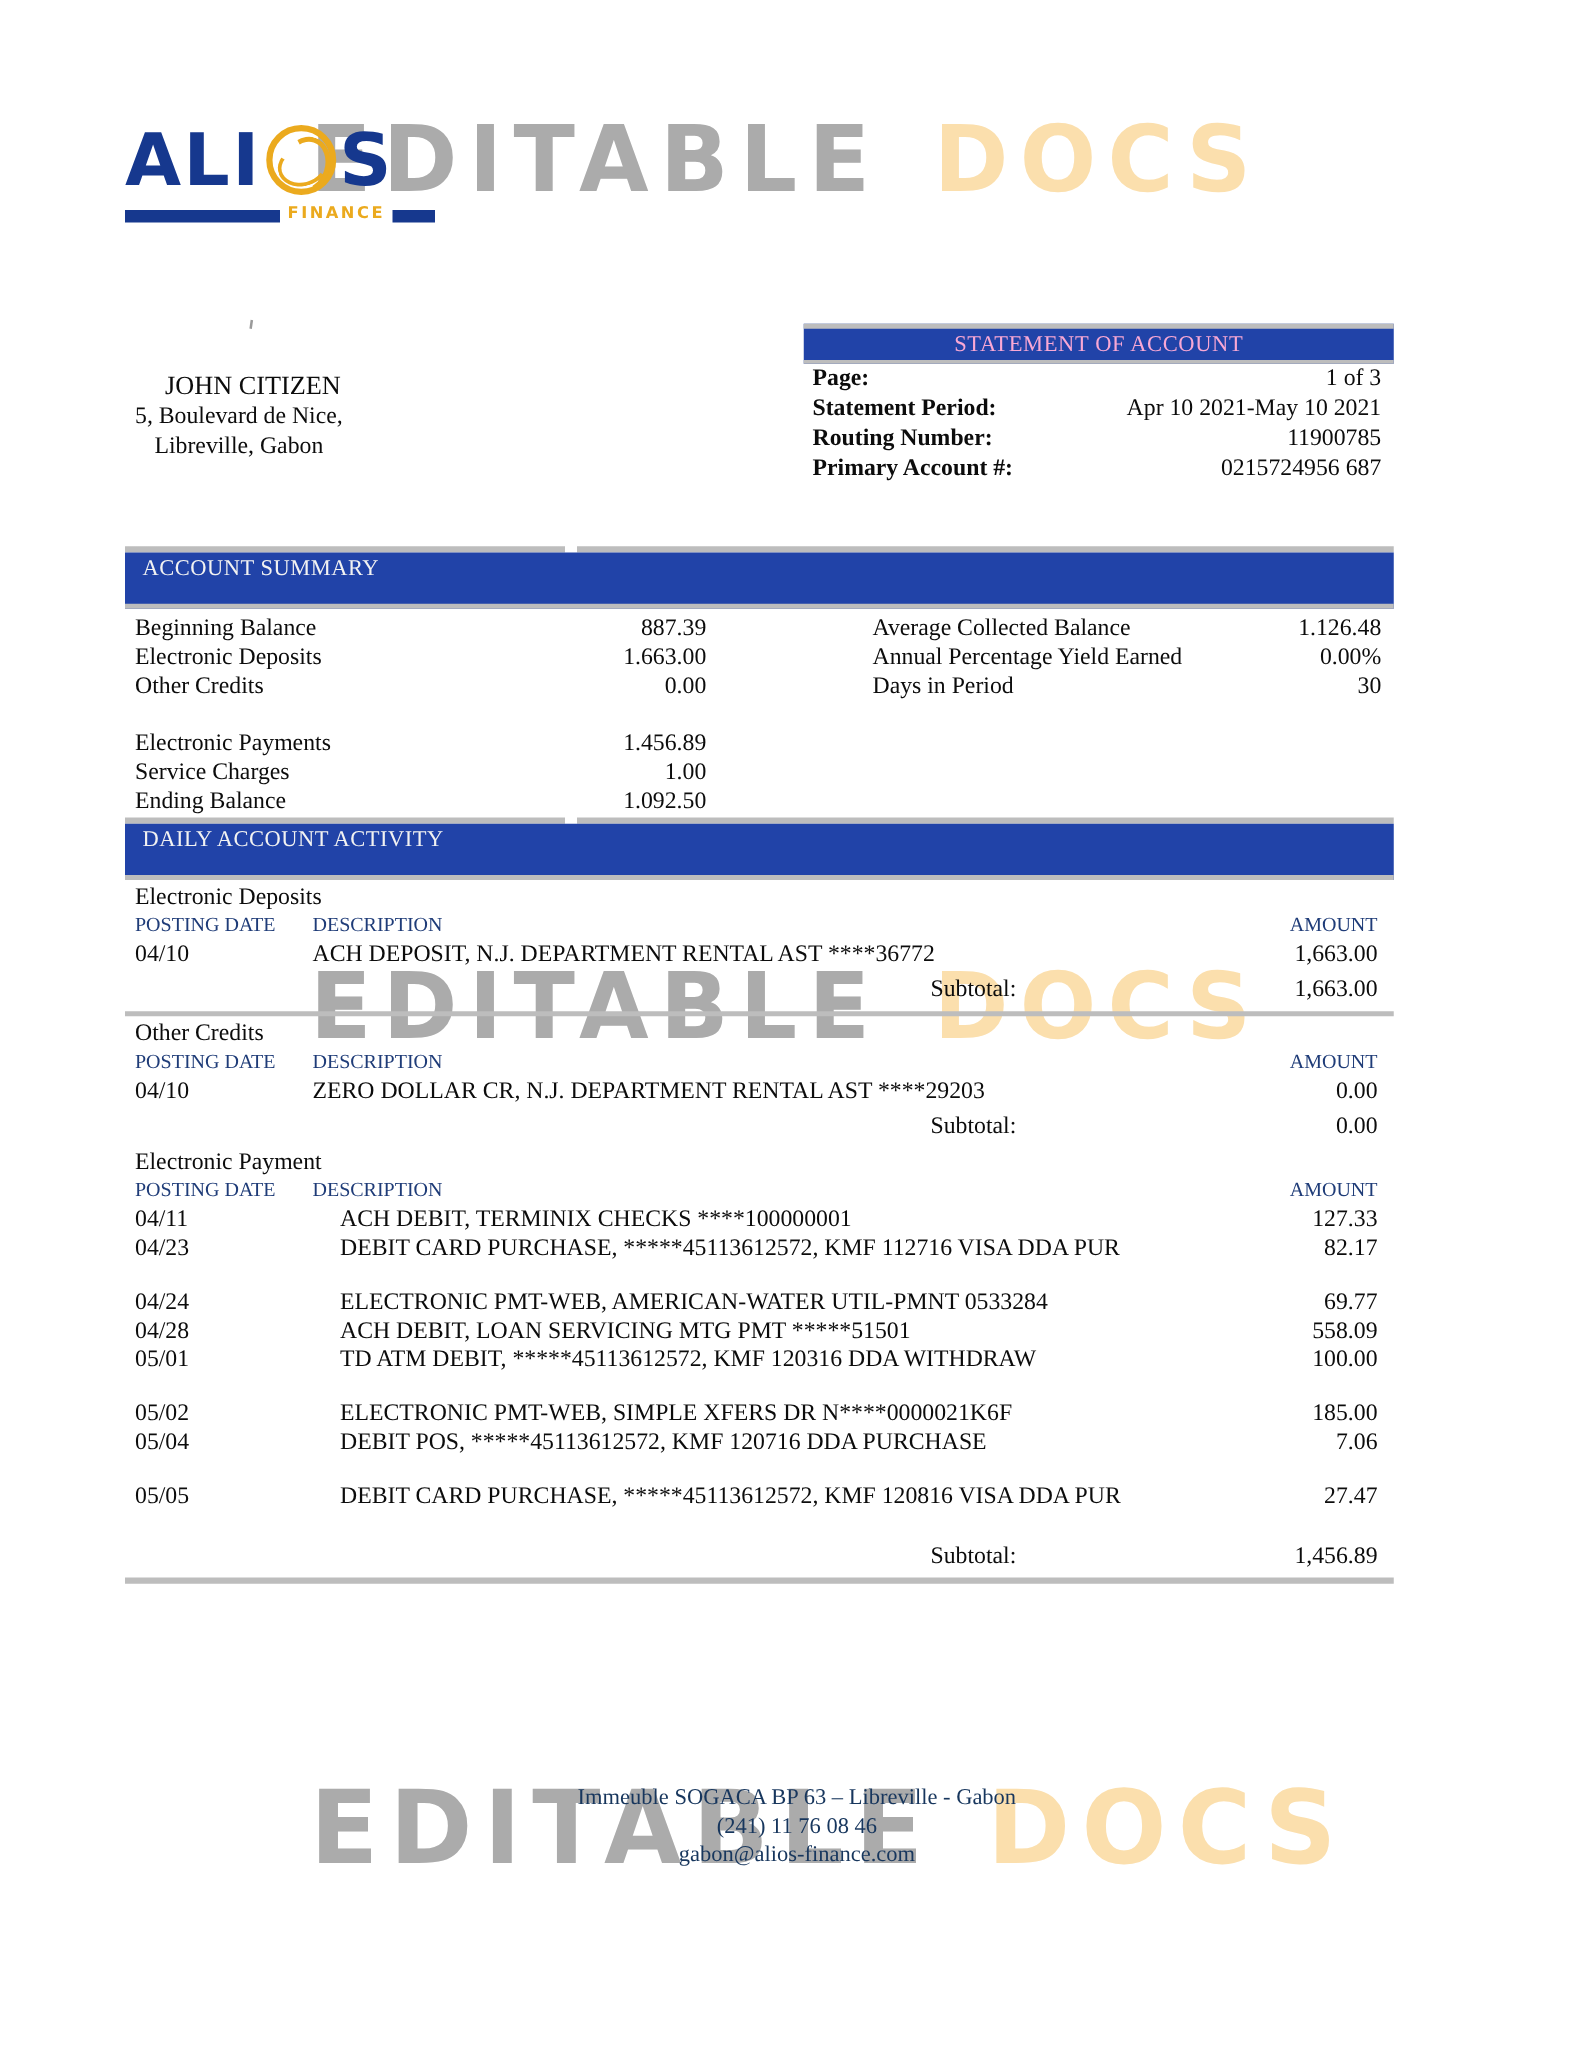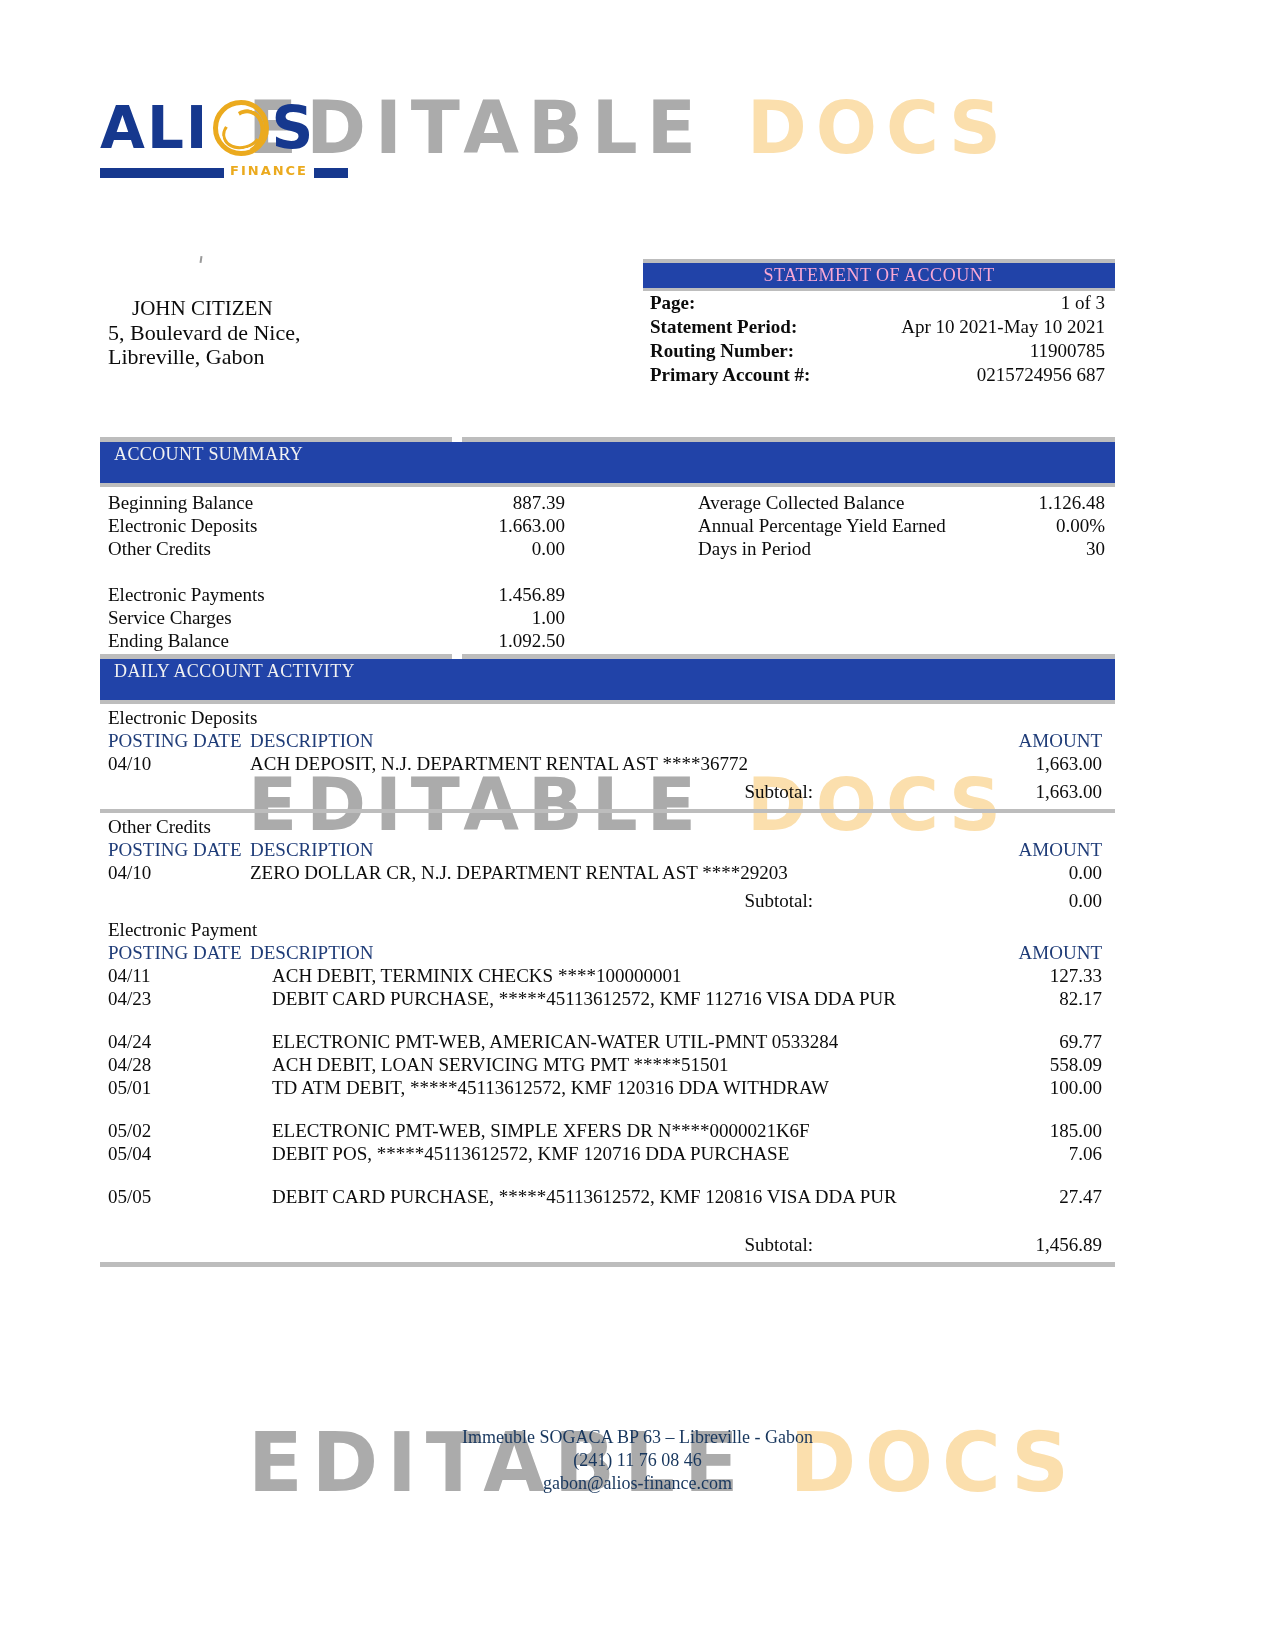--- a/index.html
+++ b/index.html
@@ -56,21 +56,21 @@
   .logo-bar-right{height:10px;background:var(--logo-blue);width:34px;}
   .logo-finance{
     font-family:"DejaVu Sans", sans-serif;font-weight:700;color:var(--logo-gold);
     font-size:13px;letter-spacing:2px;padding:0 6px;line-height:14px;
   }
   .tiny-mark{position:absolute;left:200px;top:256px;width:2px;height:7px;background:#9a9a9a;transform:rotate(8deg);z-index:1;}
 
   
   .recipient{position:absolute;left:108px;top:295px;z-index:1;}
   .recipient-name{font-weight:400;font-size:21px;line-height:26px;margin-left:24px;}
-  .recipient-line{font-size:22px;line-height:24px;}
+  .recipient-line{font-size:19px;line-height:24px;text-align:center;}
 
   
   .stmt-box{position:absolute;left:643px;top:259px;width:472px;z-index:1;}
   .stmt-title-bar{
     background:var(--bar-blue);color:#f9a8d4;text-align:center;
     font-size:18px;line-height:25px;height:25px;letter-spacing:0.5px;
     border-top:4px solid var(--silver);border-bottom:3px solid var(--silver);
     height:32px;
   }
   .stmt-row{display:flex;font-size:19px;line-height:24px;padding:0 10px 0 7px;}
@@ -96,21 +96,21 @@
   .summary{display:flex;padding-top:4px;padding-bottom:2px;}
   .sum-left{width:465px;}
   .sum-right{width:425px;margin-left:125px;}
   .sum-row{display:flex;height:23px;font-size:19px;line-height:23px;}
   .sum-row .lbl{flex:1 1 auto;padding-left:8px;}
   .sum-row .val{flex:0 0 auto;text-align:right;}
   .sum-right .sum-row .val{padding-right:10px;}
 
   
   .act-heading{font-size:19px;line-height:23px;padding-left:8px;margin-top:2px;}
-  .act-cols{display:flex;color:var(--header-navy);font-size:19px;line-height:23px;}
+  .act-cols{display:flex;color:var(--header-navy);font-size:16px;line-height:23px;}
   .act-row{display:flex;font-size:19px;line-height:23px;}
   .c-date{flex:0 0 150px;padding-left:8px;}
   .c-desc{flex:1 1 auto;}
   .indent-desc .act-row .c-desc{padding-left:22px;}
   .c-amt{flex:0 0 142px;text-align:right;padding-right:13px;}
   .act-gap{height:20px;}
   .act-subtotal{display:flex;font-size:19px;line-height:23px;margin:5px 0 6px;}
   .st-label{margin-left:auto;margin-right:160px;}
 
   

